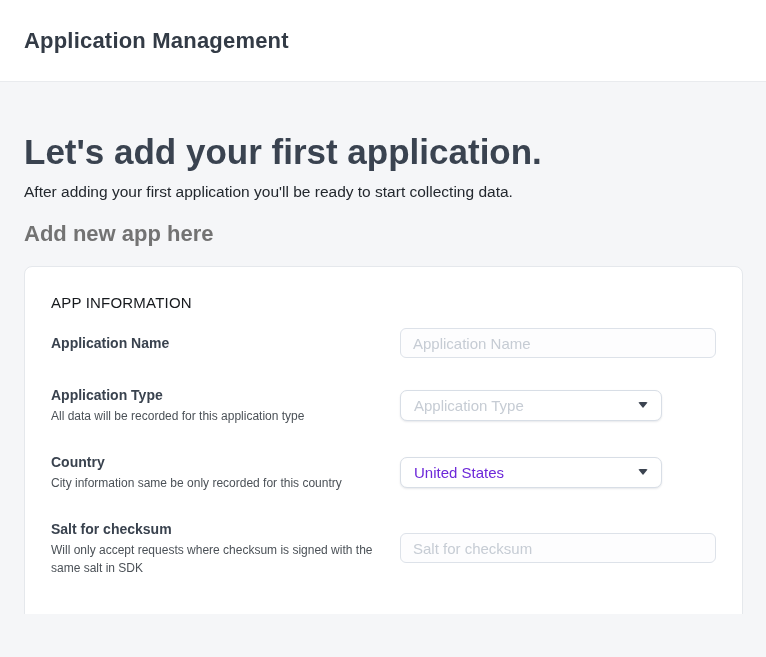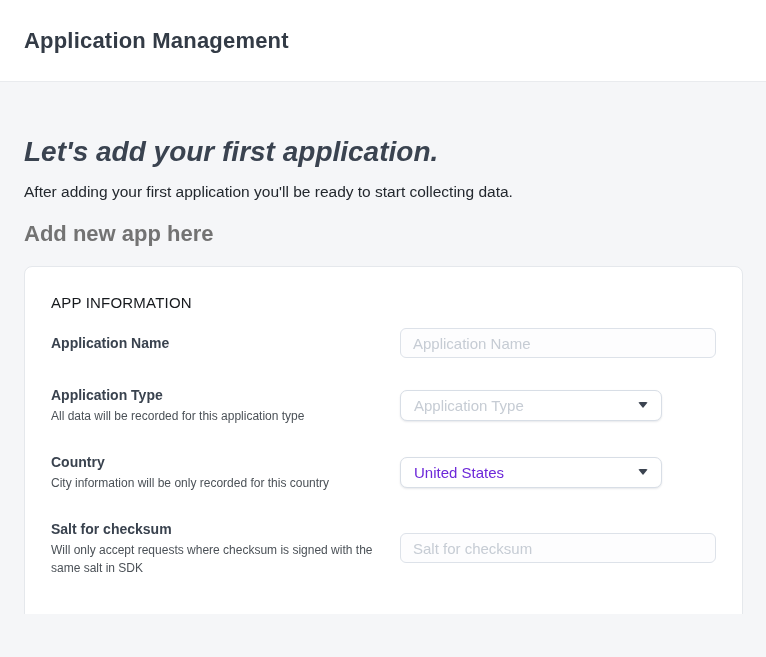--- a/index.html
+++ b/index.html
@@ -26,25 +26,24 @@
     font-weight: 600;
     color: #333b46;
     letter-spacing: 0.2px;
   }
 
   
   .main {
     padding: 50px 24px 0 24px;
   }
   .hero-heading {
-    font-size: 28px;
+    font-size: 35px;
     line-height: 39px;
     font-weight: 600;
     color: #3a4350;
-    font-style: italic;
   }
   .hero-sub {
     margin-top: 9px;
     font-size: 15.5px;
     line-height: 24px;
     color: #23282e;
   }
   .section-heading {
     margin-top: 15px;
     font-size: 22px;
@@ -173,21 +172,21 @@
           <div class="select">
             <span class="select-text placeholder">Application Type</span>
             <span class="caret"></span>
           </div>
         </div>
       </div>
 
       <div class="form-row">
         <div class="field-meta">
           <div class="field-label">Country</div>
-          <div class="field-helper">City information will be only recorded for this country</div>
+          <div class="field-helper">City information same be only recorded for this country</div>
         </div>
         <div class="field-control">
           <div class="select">
             <span class="select-text">United States</span>
             <span class="caret"></span>
           </div>
         </div>
       </div>
 
 

